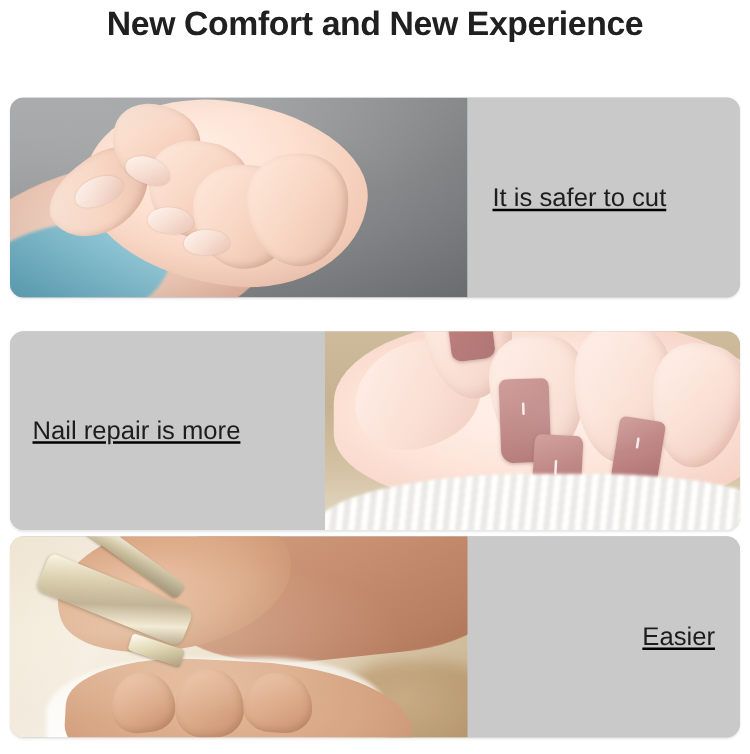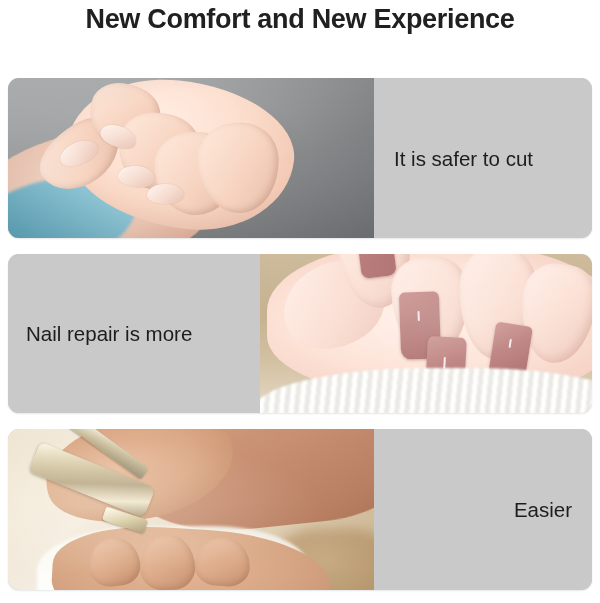--- a/index.html
+++ b/index.html
@@ -41,23 +41,24 @@
   
   .panel {
     position: absolute;
     left: 8px;
     width: 584px;
     border-radius: 11px;
     overflow: hidden;
     display: flex;
     background: #c9c9c9;
     box-shadow: 0 1px 2px rgba(0,0,0,0.10);
+    text-decoration: underline;
   }
   #panel-1 { top: 78px;  height: 160px; }
-  #panel-2 { top: 254px; height: 159px; gap: 36px; }
+  #panel-2 { top: 265px; height: 159px; gap: 36px; }
   #panel-3 { top: 429px; height: 161px; }
 
   .photo {
     position: relative;
     overflow: hidden;
     flex: 0 0 auto;
   }
   .caption {
     flex: 1 1 auto;
     background: #c9c9c9;

